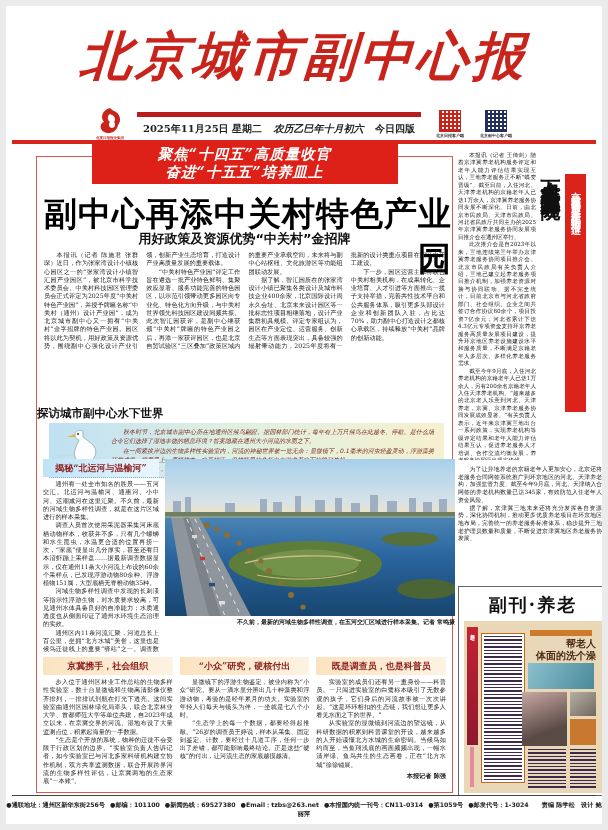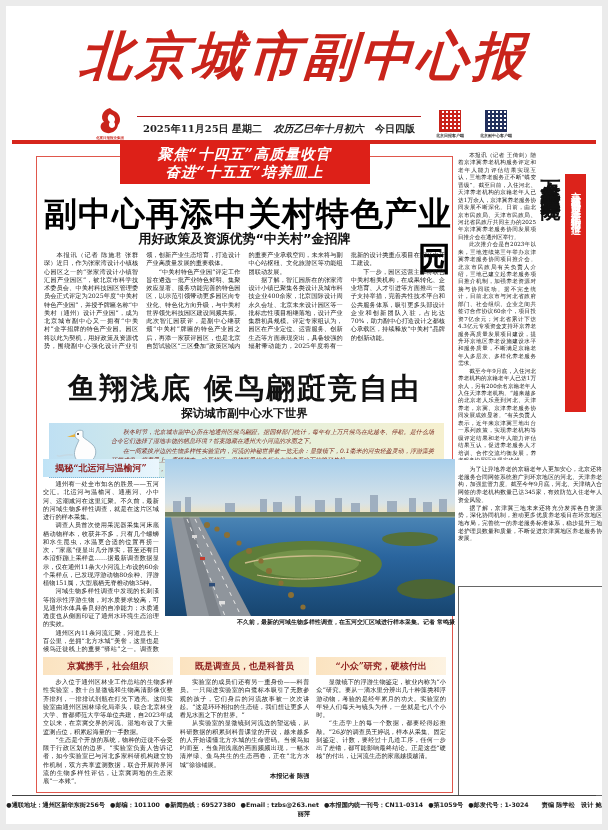--- a/index.html
+++ b/index.html
@@ -5,48 +5,48 @@
   html,body{margin:0;padding:0;}
   body{width:608px;height:830px;background:#e9e9e9;font-family:"DejaVu Sans","Liberation Sans",sans-serif;}
   .page{position:absolute;left:0;top:0;width:608px;height:830px;background:#fff;box-sizing:border-box;border:6px solid #ebebeb;overflow:hidden;}
   
   .masthead-title{position:absolute;left:0;right:0;top:16px;text-align:center;
     font-family:"DejaVu Serif","Liberation Serif",serif;font-weight:900;font-style:italic;
     font-size:52px;color:#c9241b;letter-spacing:4px;transform:skewX(-3deg);}
   .dateline{position:absolute;left:0;right:0;top:98px;height:34px;display:flex;justify-content:center;align-items:flex-end;gap:12px;}
   .brandlogo{width:30px;height:32px;position:relative;}
   .brandlogo .logotxt{position:absolute;left:-8px;right:-8px;bottom:-2px;font-size:3.5px;color:#c9241b;text-align:center;white-space:nowrap;font-weight:bold;}
-  .datetext{border-top:1px solid #b91c1c;padding:5px 6px 2px;font-size:10px;font-weight:bold;color:#222;white-space:nowrap;
+  .datetext{border-top:5px solid #b91c1c;padding:5px 6px 2px;font-size:10px;font-weight:bold;color:#222;white-space:nowrap;
     font-family:"DejaVu Serif","Liberation Serif",serif;}
   .datetext .lunar{font-style:italic;margin:0 8px;}
   .qrwrap{display:flex;flex-direction:column;align-items:center;width:34px;}
   .qr{width:22px;height:22px;border:1.5px solid;box-sizing:border-box;}
   .qr-red{border-color:#c9241b;background:
     repeating-linear-gradient(0deg,#c9241b 0 2px,transparent 2px 4px),
     repeating-linear-gradient(90deg,#c9241b 0 2px,#fff 2px 4px);}
   .qr-dark{border-color:#23305c;background:
     repeating-linear-gradient(0deg,#23305c 0 2px,transparent 2px 4px),
     repeating-linear-gradient(90deg,#23305c 0 2px,#fff 2px 4px);}
   .qrlabel{font-size:4px;color:#333;white-space:nowrap;margin-top:1px;font-weight:bold;}
   .redrule{position:absolute;left:6px;right:6px;top:134px;height:3.5px;background:#d6251c;}
   
   .frame{position:absolute;left:30px;top:150px;width:417px;height:637px;border:1.5px solid #e0574c;box-sizing:border-box;}
-  .topbanner{position:absolute;top:-16px;left:50%;transform:translateX(-50%);width:250px;background:#dd2018;
+  .topbanner{position:absolute;top:-16px;left:50%;transform:translateX(-50%);width:306px;background:#dd2018;
     color:#fff;text-align:center;padding:4px 0 3px;font-family:"DejaVu Serif","Liberation Serif",serif;
     font-weight:900;font-style:italic;font-size:14.5px;line-height:1.25;letter-spacing:1px;}
   .lead-h1{position:absolute;top:35px;left:0;right:0;text-align:right;font-family:"DejaVu Serif","Liberation Serif",serif;
     font-weight:900;font-size:33px;color:#000000;letter-spacing:1px;}
   .lead-sub{position:absolute;top:73px;left:0;right:0;text-align:center;font-size:13px;font-weight:bold;color:#111;}
   .lead-body{position:absolute;top:94px;left:7px;right:7px;height:115px;overflow:hidden;
     column-count:4;column-gap:8px;font-size:6.3px;line-height:1.34;text-align:justify;color:#1a1a1a;
     font-family:"DejaVu Serif","Liberation Serif",serif;}
   .lead-body p,.smalltext p{margin:0;text-indent:2em;}
   .feat-h1{position:absolute;top:212px;left:0;right:0;text-align:center;font-family:"DejaVu Serif","Liberation Serif",serif;
     font-weight:900;font-size:29px;color:#111;letter-spacing:2px;}
-  .feat-sub{position:absolute;top:249px;left:0;right:0;text-align:center;font-size:11.5px;font-weight:bold;color:#111;}
+  .feat-sub{position:absolute;top:249px;left:0;right:0;font-size:11.5px;font-weight:bold;color:#111;}
   .introbox{position:absolute;top:266px;left:12px;right:8px;height:54px;
     background:linear-gradient(90deg,#bfe0f3,#dff0e2 45%,#f6f0cf);border-bottom:1px dotted #7ab4d8;}
   .introbox .egret{position:absolute;left:4px;top:2px;}
   .introtext{margin-left:62px;margin-right:10px;padding-top:4px;font-size:6px;line-height:1.55;color:#7a2a20;
     font-style:italic;text-align:justify;}
   .introtext p{margin:0;text-indent:2em;}
   .regionA{position:absolute;top:302px;left:6px;right:6px;height:192px;display:flex;gap:6px;}
   .colA{width:116px;flex:none;}
   .sechead{font-size:9px;font-weight:900;color:#8e1f1f;text-align:center;padding:2.5px 0;margin-bottom:3px;
     font-family:"DejaVu Serif","Liberation Serif",serif;}
@@ -143,21 +143,20 @@
 
     <div class="lead-h1">副中心再添中关村特色产业园</div>
     <div class="lead-sub">用好政策及资源优势“中关村”金招牌</div>
     <div class="lead-body smalltext">
         <p>本报讯（记者 陈施君 张群琛）近日，作为张家湾设计小镇核心园区之一的“张家湾设计小镇智汇园产业园区”，被北京市科学技术委员会、中关村科技园区管理委员会正式评定为2025年度“中关村特色产业园”，并授予牌匾名称“中关村（通州）设计产业园”，成为北京城市副中心又一拥有“中关村”金字招牌的特色产业园。园区将以此为契机，用好政策及资源优势，围绕副中心强化设计产业引领，创新产业生态培育，打造设计产业高质量发展的重要载体。</p>
         <p>“中关村特色产业园”评定工作旨在遴选一批产业特色鲜明、集聚效应显著、服务功能完善的特色园区，以示范引领带动更多园区向专业化、特色化方向升级，与中关村世界领先科技园区建设同频共振。此次智汇园获评，是副中心继获颁“中关村”牌匾的特色产业园之后，再添一家获评园区，也是北京自贸试验区“三区叠加”政策区域内的重要产业承载空间，未来将与副中心站枢纽、文化旅游区等功能组团联动发展。</p>
         <p>据了解，智汇园所在的张家湾设计小镇已聚集各类设计及城市科技企业400余家，北京国际设计周永久会址、北京未来设计园区等一批标志性项目相继落地，设计产业集群初具规模。评定专家组认为，园区在产业定位、运营服务、创新生态等方面表现突出，具备较强的辐射带动能力，2025年度将有一批新的设计类重点项目在园区内开工建设。</p>
         <p>下一步，园区运营主体将联合中关村相关机构，在成果转化、企业培育、人才引进等方面推出一揽子支持举措，完善共性技术平台和公共服务体系，吸引更多头部设计企业和创新团队入驻，占比达70%，助力副中心打造设计之都核心承载区，持续释放“中关村”品牌的创新动能。</p>
       </div>
 
-    <div class="feat-h1">鱼翔浅底 候鸟翩跹竞自由</div>
     <div class="feat-sub">探访城市副中心水下世界</div>
 
     <div class="introbox">
       <svg class="egret" width="52" height="50" viewBox="0 0 52 50">
         <path d="M30 6 C26 4 22 6 22 10 C22 13 24 14 26 15 C24 20 20 26 22 32 C24 38 32 40 38 36 C44 32 44 24 40 20 C36 16 32 14 30 12 Z" fill="#fdfdfd" stroke="#9fb8c6" stroke-width="1"></path>
         <path d="M22 9 L14 12 L22 12 Z" fill="#e8b23c"></path>
         <circle cx="25" cy="9" r="1" fill="#333"></circle>
         <path d="M28 38 L27 47 M33 38 L33 47" stroke="#555" stroke-width="1.2" fill="none"></path>
         <path d="M20 30 C10 28 6 34 4 30" stroke="#c5d9e4" stroke-width="1.5" fill="none"></path>
       </svg>
@@ -249,53 +248,74 @@
 
     <div class="bottom3">
       <div class="bcol">
         <div class="sechead warm">京冀携手，社会组织</div>
         <div class="smalltext">
             <p>步入位于通州区林业工作总站的生物多样性实验室，数十台显微镜和生物高清影像仪整齐排列，一排排试剂瓶在灯光下透亮。这间实验室由通州区园林绿化局牵头，联合北京林业大学、首都师范大学等单位共建，自2023年成立以来，在京冀交界的河流、湿地布设了大量监测点位，积累起海量的一手数据。</p>
             <p>“生态是个开放的系统，物种的迁徙不会受限于行政区划的边界。”实验室负责人告诉记者，如今实验室已与河北多家科研机构建立协作机制，双方共享监测数据，联合开展跨界河流的生物多样性评估，让京冀两地的生态家底“一本账”。</p>
           </div>
       </div>
       <div class="bcol">
+        <div class="sechead warm">“小众”研究，硬核付出</div>
+        <div class="smalltext">
+            <p>显微镜下的浮游生物鉴定，被业内称为“小众”研究。要从一滴水里分辨出几十种藻类和浮游动物，考验的是经年累月的功夫。实验室的年轻人们每天与镜头为伴，一坐就是七八个小时。</p>
+            <p>“生态学上的每一个数据，都要经得起推敲。”26岁的调查员王婷说，样本从采集、固定到鉴定、计数，要经过十几道工序，任何一步出了差错，都可能影响最终结论。正是这些“硬核”的付出，让河流生态的家底越摸越清。</p>
+          </div>
+      </div>
+      <div class="bcol">
         <div class="sechead warm">既是调查员，也是科普员</div>
         <div class="smalltext">
             <p>实验室的成员们还有另一重身份——科普员。一只闯进实验室的白鹭标本吸引了无数参观的孩子，它们身后的河流故事被一次次讲起。“这是环环相扣的生态链，我们想让更多人看见水面之下的世界。”</p>
             <p>从实验室的显微镜到河流边的望远镜，从科研数据的积累到科普课堂的开设，越来越多的人开始读懂北方水城的生命密码。当候鸟如约而至，当鱼翔浅底的画面频频出现，一幅水清岸绿、鱼鸟共生的生态画卷，正在“北方水城”徐徐铺展。</p>
           </div>
         <div class="byline">本报记者 陈强</div>
-      </div>
-      <div class="bcol">
-        <div class="sechead warm">“小众”研究，硬核付出</div>
-        <div class="smalltext">
-            <p>显微镜下的浮游生物鉴定，被业内称为“小众”研究。要从一滴水里分辨出几十种藻类和浮游动物，考验的是经年累月的功夫。实验室的年轻人们每天与镜头为伴，一坐就是七八个小时。</p>
-            <p>“生态学上的每一个数据，都要经得起推敲。”26岁的调查员王婷说，样本从采集、固定到鉴定、计数，要经过十几道工序，任何一步出了差错，都可能影响最终结论。正是这些“硬核”的付出，让河流生态的家底越摸越清。</p>
-          </div>
       </div>
     </div>
   </div>
 
   <div class="sidebar">
     <div class="aging-top">
       <div class="aging-coltext">
           <p>本报讯（记者 王倚剑）随着京津冀养老机构服务评定和老年人能力评估结果实现互认，三地养老服务正不断“蝶变晋级”。截至目前，入住河北、天津养老机构的京籍老年人已达1万余人，京津冀养老服务协同发展不断深化。日前，由北京市民政局、天津市民政局、河北省民政厅共同主办的2025年京津冀养老服务协同发展项目推介会在通州区举行。</p>
           <p>此次推介会是自2023年以来，三地连续第三年举办京津冀养老服务协同项目推介会。北京市民政局有关负责人介绍，三地已建立起养老服务项目推介机制，加强养老资源对接与协同联动。据不完全统计，目前北京市与河北省政府部门、社会组织、企业之间共签订合作协议60余个，项目投资7亿余元；河北省累计下达4.3亿元专项资金支持环京养老服务高质量发展项目建设，提升环京地区养老设施建设水平和服务质量，不断满足京籍老年人多层次、多样化养老服务需求。</p>
           <p>截至今年9月底，入住河北养老机构的京籍老年人已达1万余人，另有200余名京籍老年人入住天津养老机构。“越来越多的北京老人乐意到河北、天津养老，京冀、京津养老服务协同发展成效显著。”有关负责人表示，近年来京津冀三地出台一系列政策，实现养老机构等级评定结果和老年人能力评估结果互认，促进养老服务人才培训、合作交流均衡发展，养老服务协同迈出坚实步伐。</p>
         </div>
       <div class="aging-headline">万余名京籍老人入住津冀养老院</div>
       <div class="aging-banner">京津冀协同发展新十年特别报道</div>
     </div>
     <div class="aging-wide">
         <p>为了让异地养老的京籍老年人更加安心，北京还将养老服务合同网签系统推广到环京地区的河北、天津养老机构，加强监管力度。截至今年9月底，河北、天津纳入合同网签的养老机构数量已达345家，有效防范入住老年人的资金风险。</p>
         <p>据了解，京津冀三地未来还将充分发挥各自资源优势，深化协同机制，推动更多优质养老项目在环京地区落地布局，完善统一的养老服务标准体系，稳步提升三地养老护理员数量和质量，不断促进京津冀地区养老服务协同发展。</p>
       </div>
 
     <div class="suppbox">
+      <div class="supptitle">副刊·养老</div>
+      <div class="thumb">
+        <div class="strip">
+          <div class="striptxt">养老</div>
+        </div>
+        <div class="striptail"></div>
+        <div class="leftbox">
+            <div class="stripes full"></div>
+          </div>
+        <div class="kicker"></div>
+        <div class="theadline">
+          <div>帮老人</div>
+          <div>体面的洗个澡</div>
+        </div>
+        <div class="ph1"></div>
+        <div class="ph2"></div>
+        <div class="ph3"></div>
+        <div class="obox"></div>
+        <div class="tx1 stripes"></div>
+        <div class="tx2 stripes"></div>
+      </div>
     </div>
   </div>
 
   <div class="footrule"></div>
   <div class="footer">
     <span><p>●通联地址：通州区新华东街256号</p><p>●邮编：101100</p><p>●新闻热线：69527380</p><p>●Email：tzbs@263.net</p><p>●本报国内统一刊号：CN11-0314</p><p>●第1059号</p><p>●邮发代号：1-3024</p></span>
     <span class="credits">责编 陈学松　设计 鲍丽萍</span>
   </div>
 
 </div>

